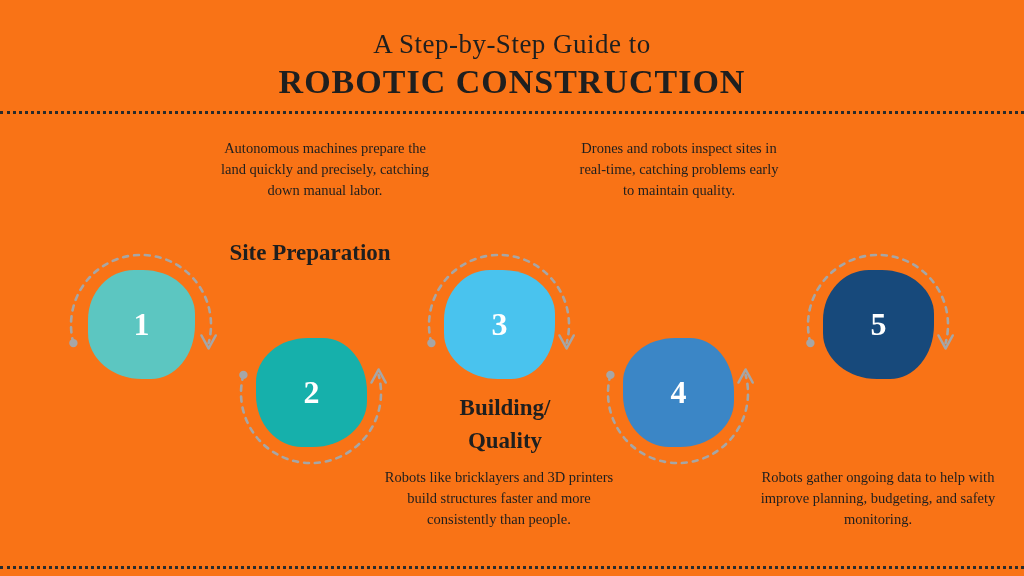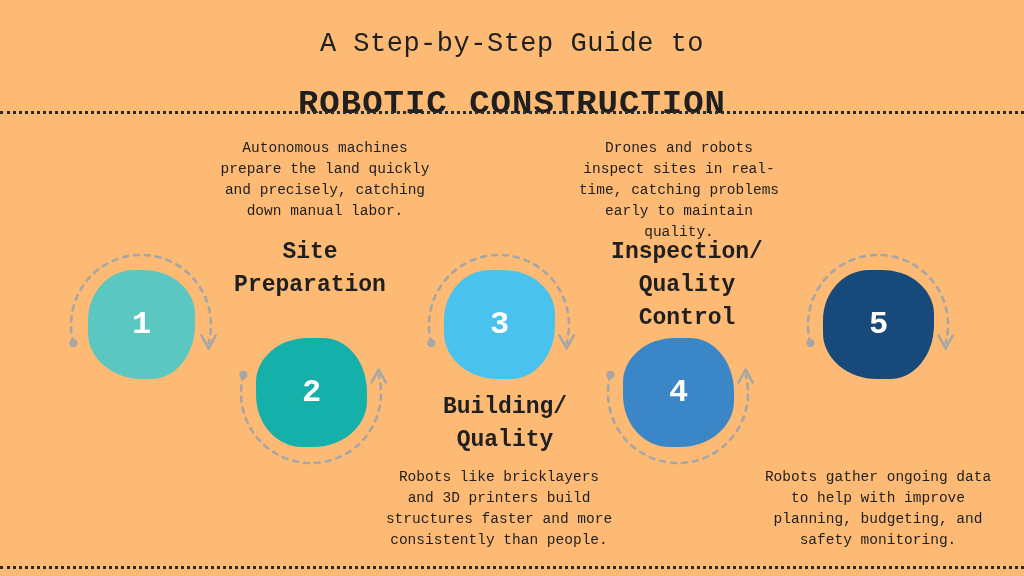--- a/index.html
+++ b/index.html
@@ -1,24 +1,24 @@
 <!DOCTYPE html>
 <html><head>
 <meta charset="utf-8">
 <style>
   html,body { margin:0; padding:0; background:#ffffff; }
   .canvas {
-    position:relative; width:1024px; height:576px; background:#fdba74;
-    font-family:Liberation Mono, monospace; color:#1f1f1f; overflow:hidden;
+    position:relative; width:1024px; height:576px; background:#f97316;
+    font-family:Liberation Serif, serif; color:#1f1f1f; overflow:hidden;
   }
   
   .title-line1 { position:absolute; top:29px; left:0; width:100%; text-align:center;
     font-size:27px; font-weight:400; letter-spacing:.5px; }
   .title-line2 { position:absolute; top:63px; left:0; width:100%; text-align:center;
-    font-size:34px; font-weight:700; letter-spacing:1px;margin-top:22px; }
+    font-size:34px; font-weight:700; letter-spacing:1px; }
   .divider-top { position:absolute; top:111px; left:0; width:100%; border-top:3px dotted #2b2b2b; }
   .divider-bottom { position:absolute; top:566px; left:0; width:100%; border-top:3px dotted #2b2b2b; }
 
   
   .shape {
     position:absolute; display:flex; align-items:center; justify-content:center;
     color:#ffffff; font-size:32px; font-weight:700;
     border-radius: 46px 52px 44px 54px / 50px 44px 54px 46px;
   }
   .s1 { left:88px;  top:270px; width:107px; height:109px; }
@@ -95,21 +95,20 @@
   <div class="desc d3">Robots like bricklayers and 3D printers build structures faster and more consistently than people.</div>
 
   <svg class="arc a4" viewBox="0 0 160 160">
     <path class="arcpath" d="M 12.4 61.9 A 70 70 0 1 0 147.6 61.9"></path>
     <circle class="arcdot" cx="12.4" cy="61.9" r="4.2"></circle>
     <polyline class="arrow" points="140.5,69.5 147.6,56.5 154.7,69.5"></polyline>
   </svg>
   <div class="shape s4" style="background-color: rgb(59, 134, 198);">
     <span>4</span>
   </div>
-  <div class="label l4">Inspection/ Quality Control</div>
   <div class="desc d4">Drones and robots inspect sites in real-time, catching problems early to maintain quality.</div>
 
   <svg class="arc a5" viewBox="0 0 160 160">
     <path class="arcpath" d="M 12.4 98.1 A 70 70 0 1 1 147.6 98.1"></path>
     <circle class="arcdot" cx="12.4" cy="98.1" r="4.2"></circle>
     <polyline class="arrow" points="140.5,90.5 147.6,103.5 154.7,90.5"></polyline>
   </svg>
   <div class="shape s5" style="background-color: rgb(23, 73, 123);">
     <span>5</span>
   </div>

